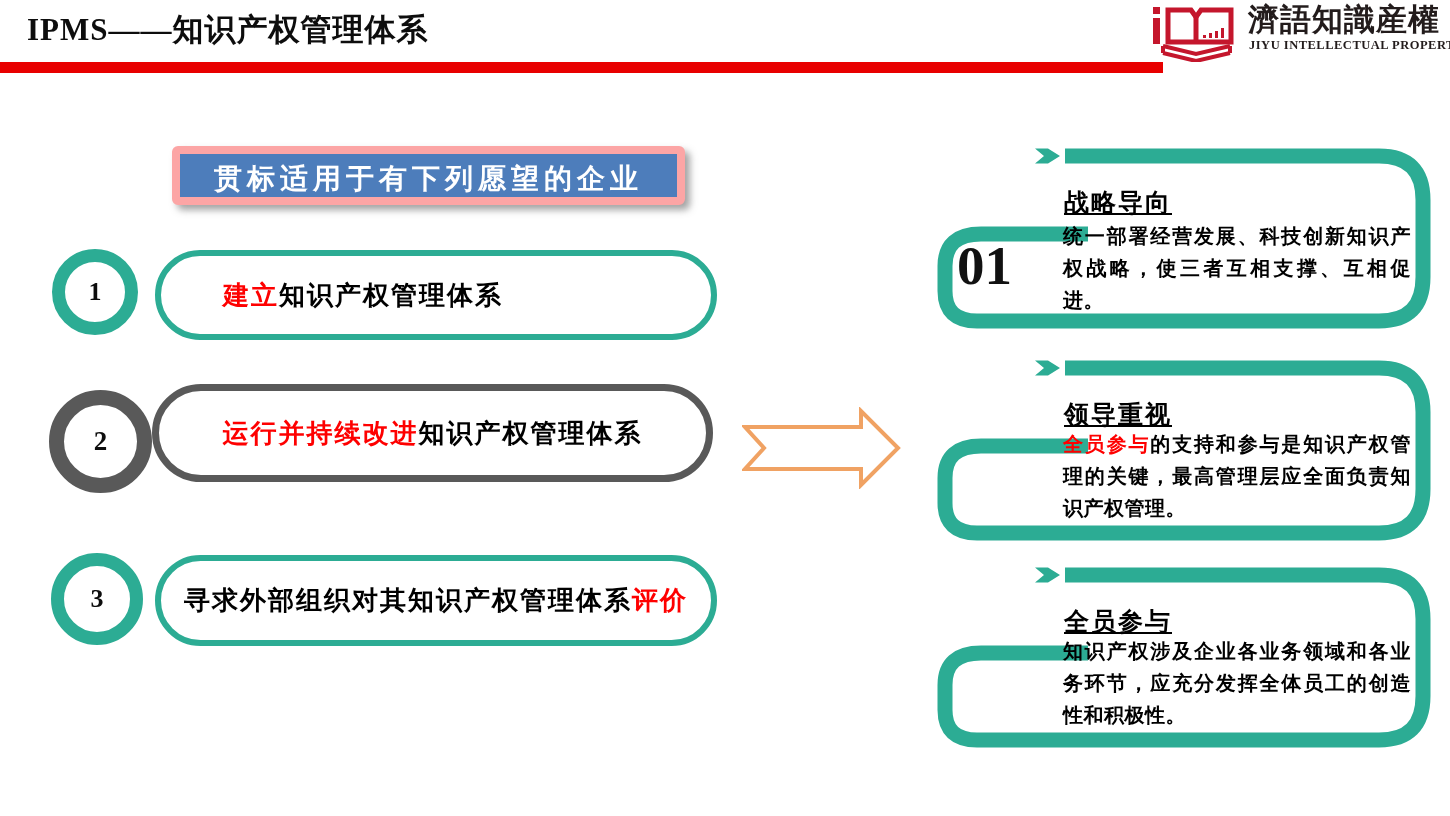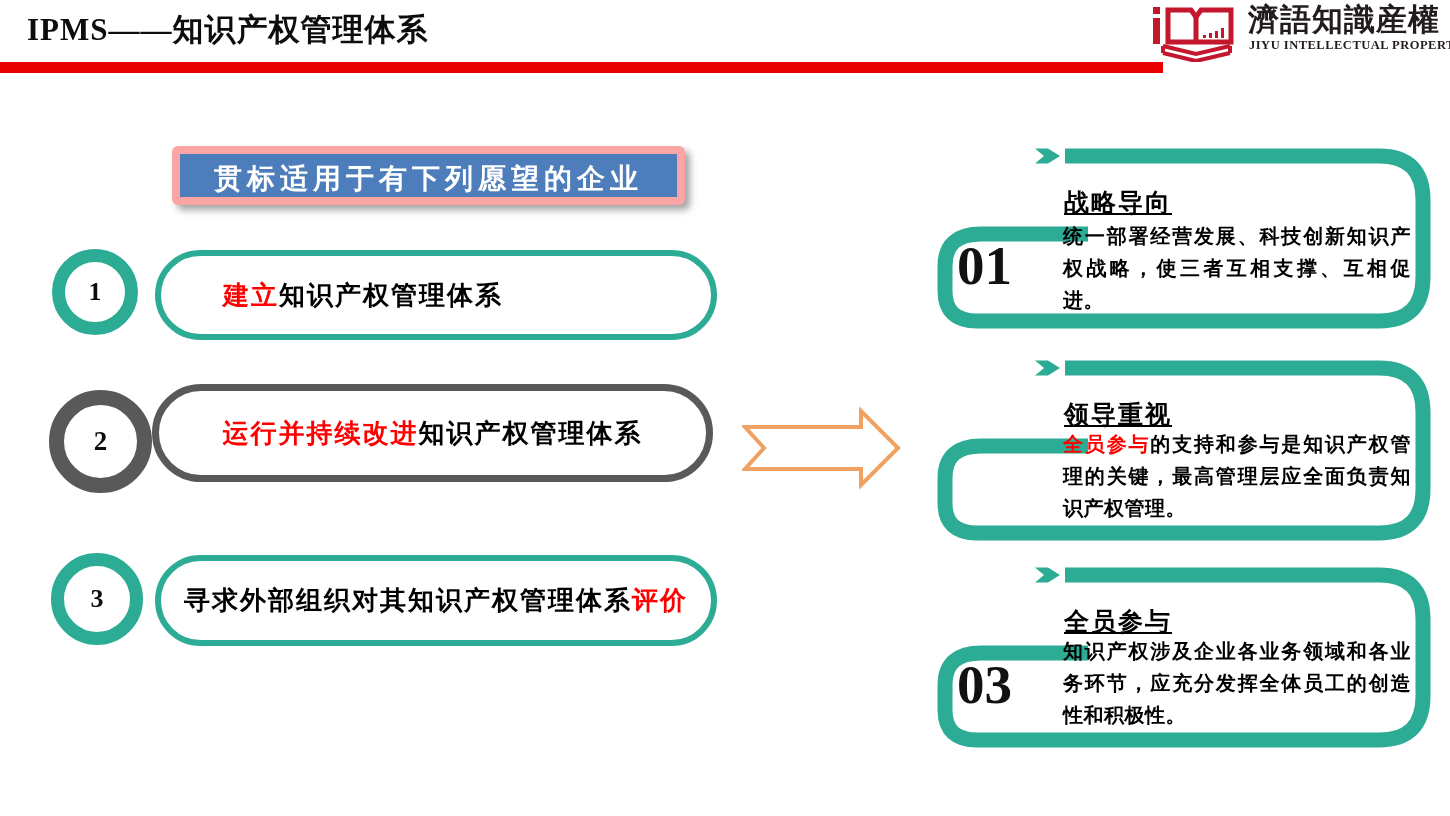--- a/index.html
+++ b/index.html
@@ -161,18 +161,17 @@
     <div class="body" style="top:70px;">
       <span class="red-em">全员参与</span><span>的支持和参与是知识产权管理的关键，最高管理层应全面负责知识产权管理。</span>
     </div>
   </div>
 
   <div class="card k3">
     <svg class="frame" width="497" height="200" viewBox="0 0 497 200">
       <path d="M 153 88 L 46 88 Q 10 88 10 120 L 10 145 Q 10 175 42 175 L 444 175 Q 488 175 488 131 L 488 54 Q 488 10 444 10 L 130 10" fill="none" stroke="#2cac94" stroke-width="15"></path>
       <polygon points="100,2.5 113,2.5 125,10 113,17.5 100,17.5 109,10" fill="#2cac94"></polygon>
     </svg>
-    <div class="num">03</div>
     <div class="title">全员参与</div>
     <div class="body" style="top:70px;">知识产权涉及企业各业务领域和各业务环节，应充分发挥全体员工的创造性和积极性。</div>
   </div>
 
 </div>
 
 </body></html>

